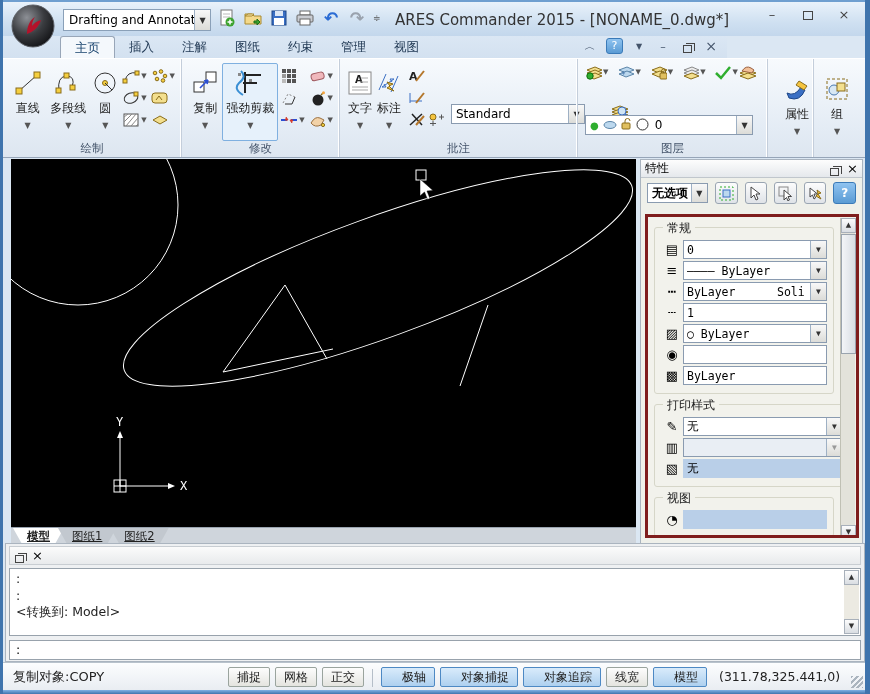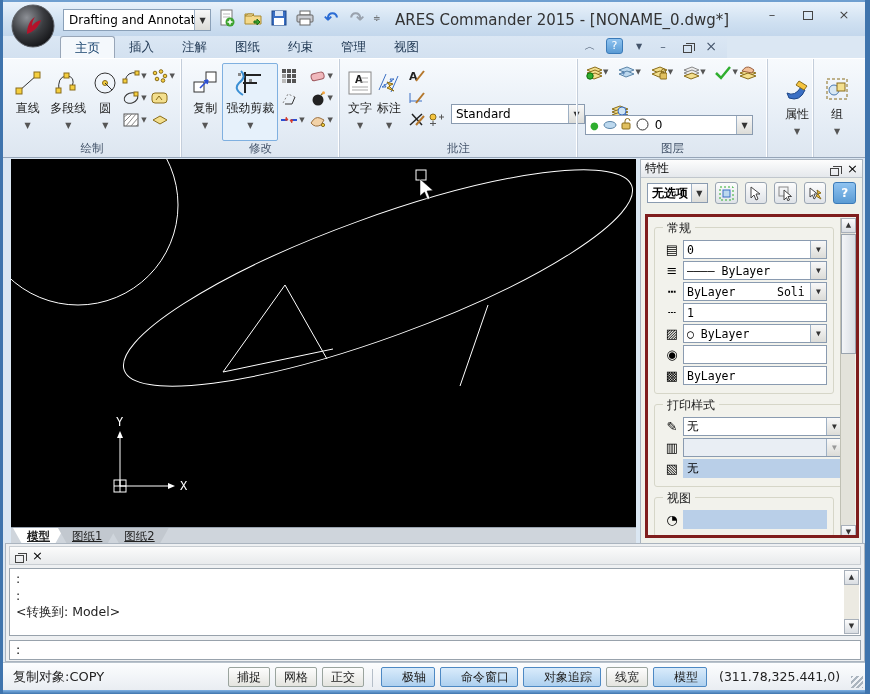--- a/index.html
+++ b/index.html
@@ -801,21 +801,21 @@
   </div>
 
   <div id="status">
     <span id="status-msg">复制对象:COPY</span>
     <div id="toggles">
         <span class="tgl">捕捉</span>
         <span class="tgl">网格</span>
         <span class="tgl">正交</span>
         <span class="tsep"></span>
         <span class="tgl on">极轴</span>
-        <span class="tgl on">命令窗口</span>
+        <span class="tgl on">对象捕捉</span>
         <span class="tgl on">对象追踪</span>
         <span class="tgl">线宽</span>
         <span class="tgl on">模型</span>
       </div>
     <span id="coords">(311.78,325.441,0)</span>
     <span id="grip"></span>
   </div>
   <div id="bottomedge"></div>
 
 </div>

